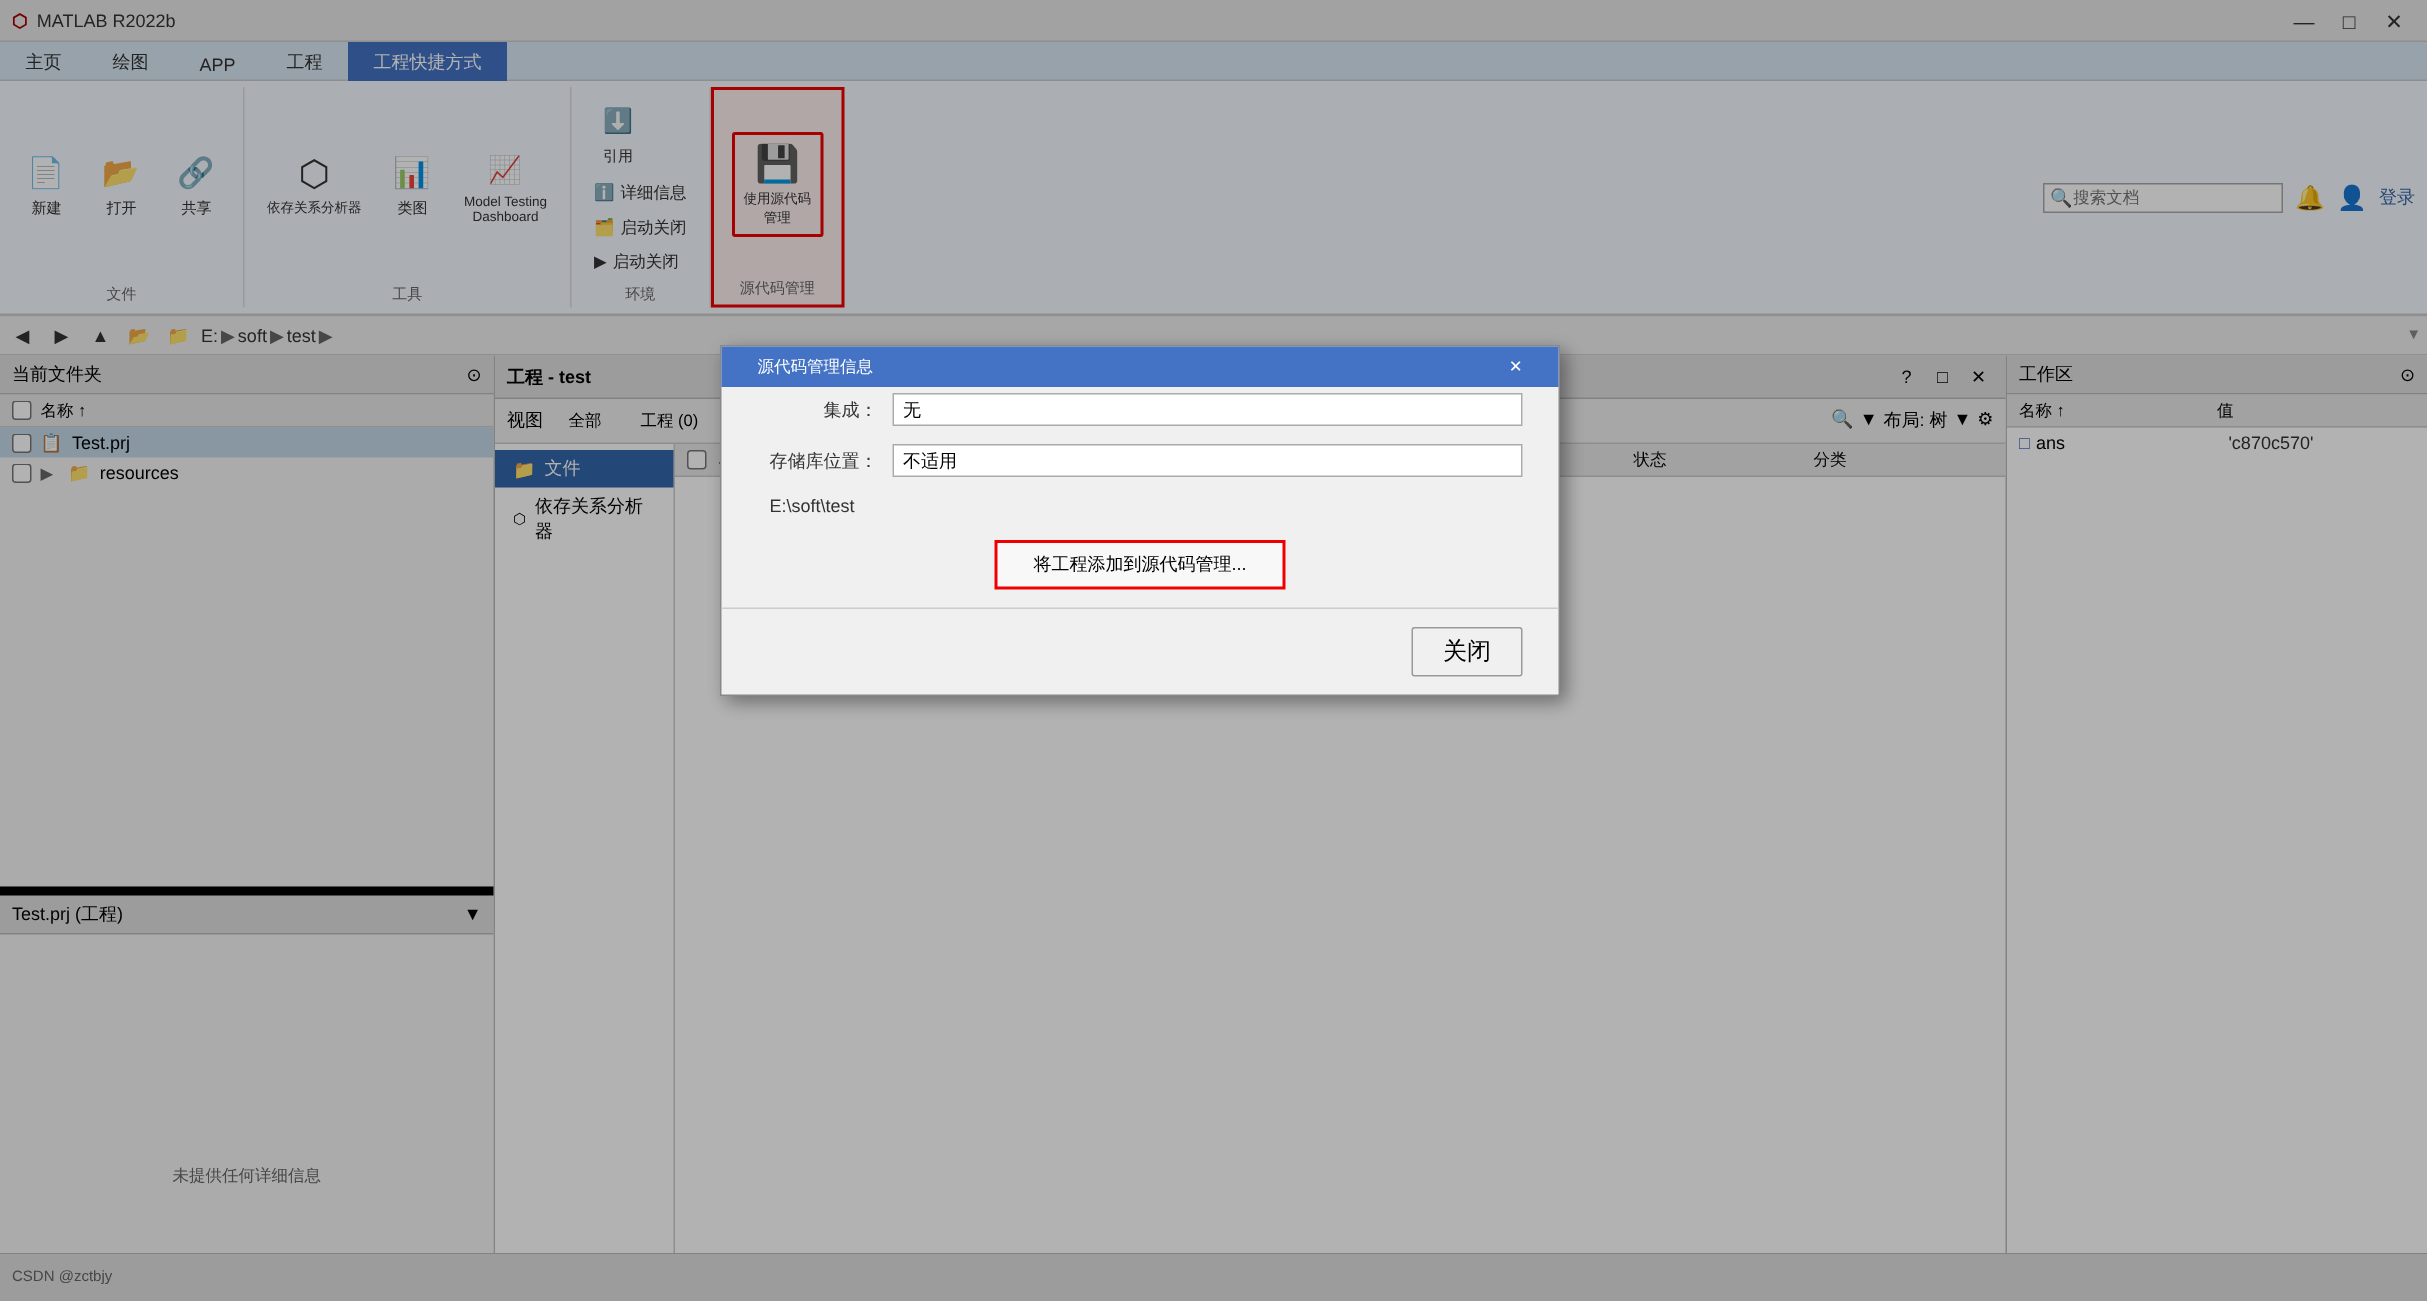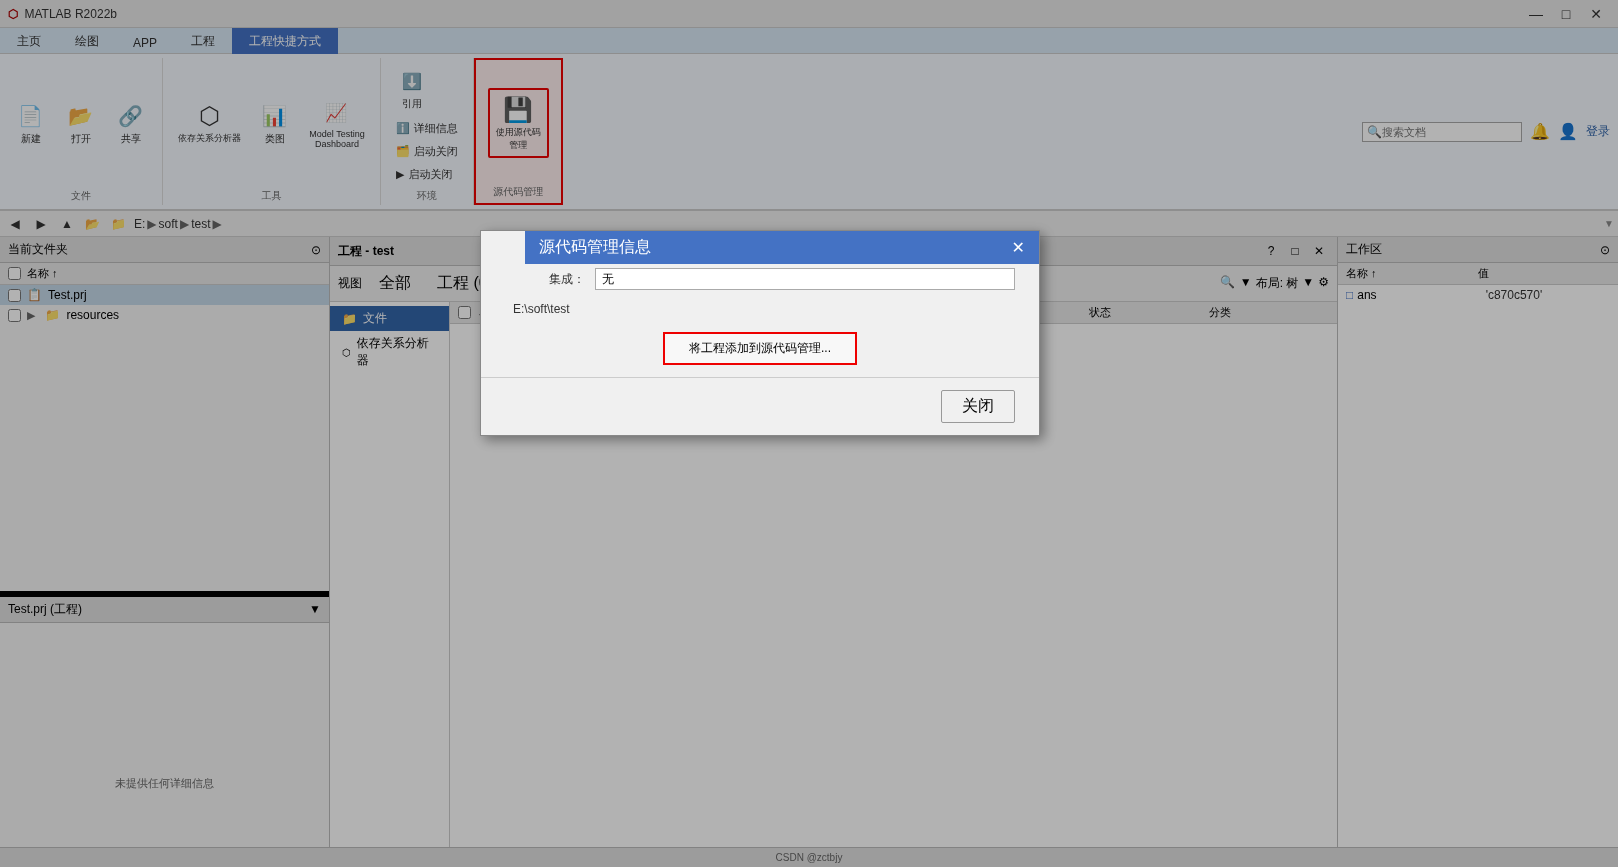--- a/index.html
+++ b/index.html
@@ -241,21 +241,21 @@
     
     #project-tabs {
       display: flex;
       align-items: center;
       background: #f0f0f0;
       border-bottom: 1px solid #ccc;
       padding: 4px 8px;
       gap: 8px;
     }
     .proj-tab {
-      padding: 2px 8px; font-size: 16px; cursor: pointer; border: 1px solid transparent;
+      padding: 2px 8px; font-size: 11px; cursor: pointer; border: 1px solid transparent;
       border-radius: 2px;
     }
     #project-view {
       display: flex;
       flex: 1;
     }
     #view-sidebar {
       width: 120px;
       border-right: 1px solid #ccc;
       padding: 4px 0;
@@ -341,26 +341,25 @@
       background: #f0f0f0;
       border: 1px solid #888;
       box-shadow: 4px 4px 12px rgba(0,0,0,0.4);
       width: 560px;
       left: 480px;
       top: 230px;
     }
     #modal-titlebar {
       background: #4472c4;
       color: white;
-      padding: 6px 14px;
+      padding: 6px 24px;
       display: flex;
       justify-content: space-between;
       align-items: center;
-      font-size: 16px;
-      margin-left: 44px;
+      font-size: 11px;
     }
     #modal-body {
       padding: 4px 24px;
     }
     .modal-field {
       display: flex;
       align-items: center;
       margin-bottom: 12px;
     }
     .modal-label {
@@ -411,28 +410,28 @@
       border: 1px solid #999;
       background: #f0f0f0;
       font-size: 16px;
       cursor: pointer;
       border-radius: 2px;
     }
 
     
     #statusbar {
       background: #e0e0e0;
-      height: 20px;
+      height: 32px;
       display: flex;
       align-items: center;
       padding: 0 8px;
       font-size: 10px;
       color: #666;
       border-top: 1px solid #bbb;
-      justify-content: center;
+      justify-content: flex-start;
       position: fixed;
       bottom: 0;
       width: 100%;
     }
 
     
     .resize-arrow {
       font-size: 10px; color: #888;
     }
 
@@ -671,20 +670,24 @@
   <div id="modal">
     <div id="modal-titlebar">
       <span>源代码管理信息</span>
       <span style="cursor:pointer">✕</span>
     </div>
     <div id="modal-body">
       <div class="modal-field">
         <span class="modal-label">集成：</span>
         <input class="modal-input" type="text" value="无" readonly="" style="">
       </div>
+      <div class="modal-field">
+        <span class="modal-label">存储库位置：</span>
+        <input class="modal-input" type="text" value="不适用" readonly="" style="">
+      </div>
       <p class="modal-path">E:\soft\test</p>
       <div style="display:flex;justify-content:center;">
         <button class="modal-add-btn">将工程添加到源代码管理...</button>
       </div>
     </div>
     <div id="modal-footer">
       <button class="modal-close-btn">关闭</button>
     </div>
   </div>
 </div>

